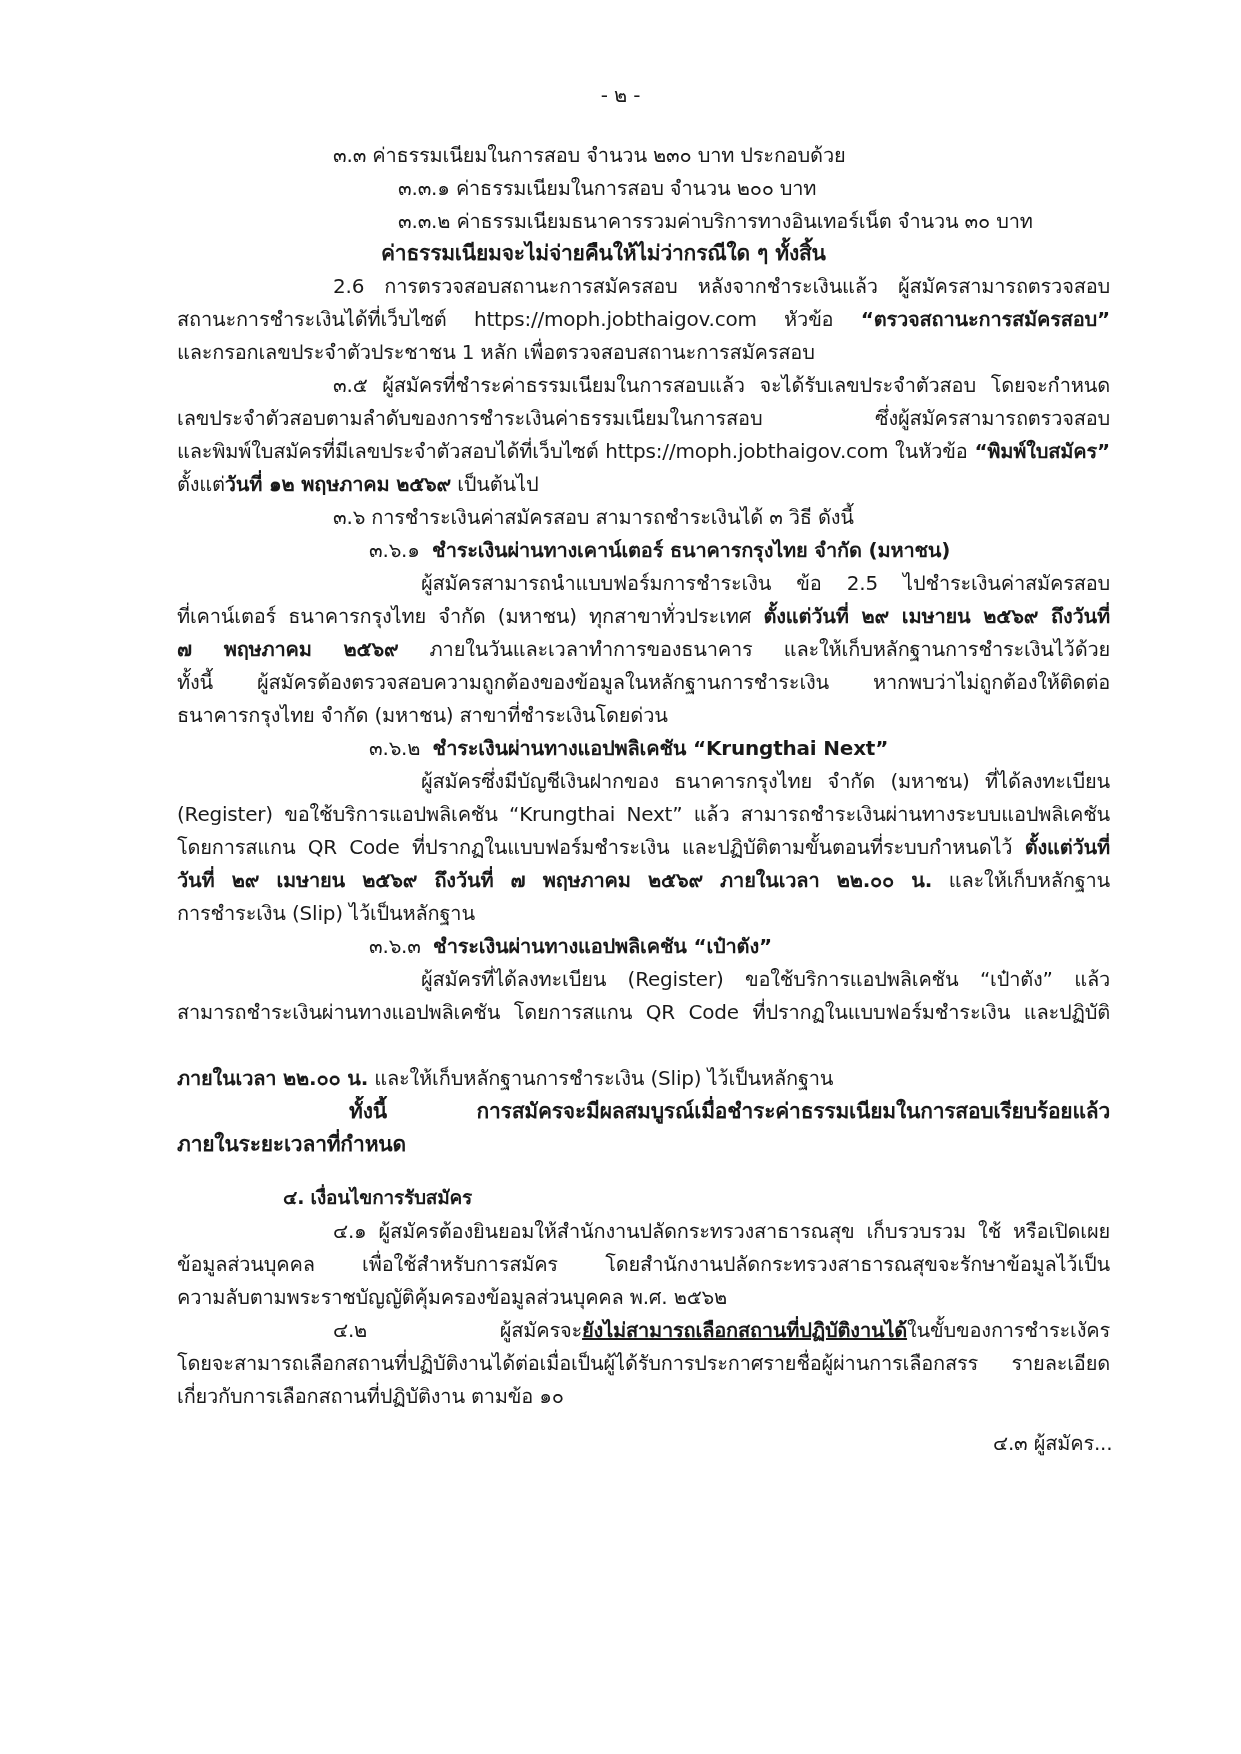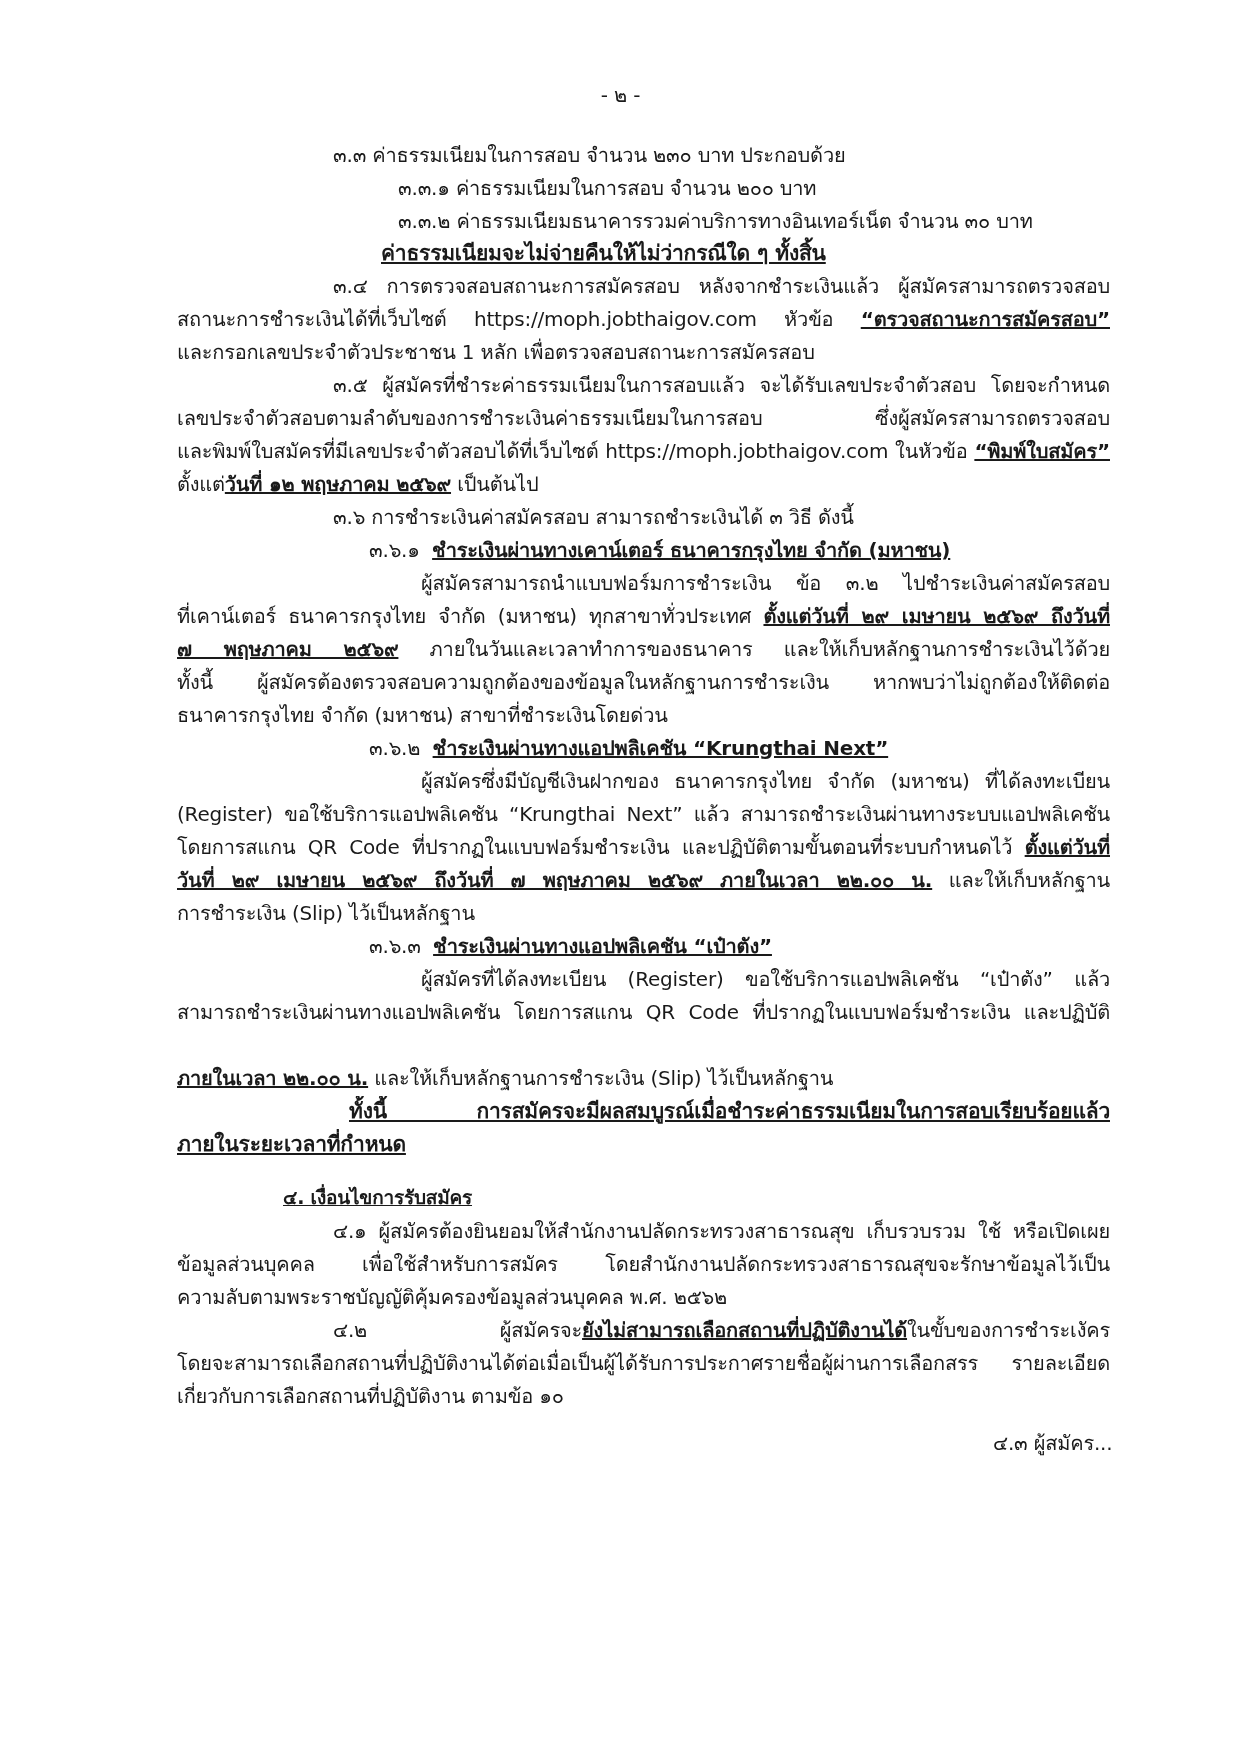--- a/index.html
+++ b/index.html
@@ -1,57 +1,57 @@
 <!DOCTYPE html>
 <html><head>
 <meta charset="utf-8">
 <style>
   html, body { margin: 0; padding: 0; background: #ffffff; }
   body { width: 1241px; height: 1754px; position: relative; overflow: hidden;
          font-family: "DejaVu Sans", "Liberation Sans", sans-serif; color: #1a1a1a; }
   .page { position: absolute; left: 0; top: 0; width: 1241px; height: 1754px; }
   .ln { position: absolute; font-size: 20px; line-height: 30px; white-space: nowrap; letter-spacing: -0.2px; }
   .j { left: 177px; width: 933px; text-align: justify; text-align-last: justify; white-space: normal; height: 30px; overflow: hidden; }
-  .b { font-weight: bold; text-decoration: underline; }
+  .b { font-weight: bold; }
   .u { text-decoration: underline; }
   .pnum { left: 0; width: 1241px; text-align: center; top: 80px; }
 </style>
 </head>
 <body>
 
 <div class="page">
 
   <div class="ln pnum">- ๒ -</div>
 
   <div class="ln" style="left:333px;top:140px">๓.๓ ค่าธรรมเนียมในการสอบ จำนวน ๒๓๐ บาท ประกอบด้วย</div>
   <div class="ln" style="left:398px;top:173px">๓.๓.๑ ค่าธรรมเนียมในการสอบ จำนวน ๒๐๐ บาท</div>
   <div class="ln" style="left:398px;top:206px">๓.๓.๒ ค่าธรรมเนียมธนาคารรวมค่าบริการทางอินเทอร์เน็ต จำนวน ๓๐ บาท</div>
   <div class="ln b" style="left:381px;top:238px;font-size:21px">ค่าธรรมเนียมจะไม่จ่ายคืนให้ไม่ว่ากรณีใด ๆ ทั้งสิ้น</div>
 
-  <div class="ln j" style="top:271px;left:333px;width:777px">๓.๔ การตรวจสอบสถานะการสมัครสอบ หลังจากชำระเงินแล้ว ผู้สมัครสามารถตรวจสอบ</div>
+  <div class="ln j" style="top:271px;left:333px;width:777px">2.6 การตรวจสอบสถานะการสมัครสอบ หลังจากชำระเงินแล้ว ผู้สมัครสามารถตรวจสอบ</div>
   <div class="ln j" style="top:304px">
     <span>สถานะการชำระเงินได้ที่เว็บไซต์ https://moph.jobthaigov.com หัวข้อ </span><span class="b">“ตรวจสถานะการสมัครสอบ”</span>
   </div>
   <div class="ln" style="left:177px;top:337px">และกรอกเลขประจำตัวประชาชน 1 หลัก เพื่อตรวจสอบสถานะการสมัครสอบ</div>
 
   <div class="ln j" style="top:370px;left:333px;width:777px">๓.๕ ผู้สมัครที่ชำระค่าธรรมเนียมในการสอบแล้ว จะได้รับเลขประจำตัวสอบ โดยจะกำหนด</div>
   <div class="ln j" style="top:403px">เลขประจำตัวสอบตามลำดับของการชำระเงินค่าธรรมเนียมในการสอบ ซึ่งผู้สมัครสามารถตรวจสอบ</div>
   <div class="ln j" style="top:436px">
     <span>และพิมพ์ใบสมัครที่มีเลขประจำตัวสอบได้ที่เว็บไซต์ https://moph.jobthaigov.com ในหัวข้อ </span><span class="b">“พิมพ์ใบสมัคร”</span>
   </div>
   <div class="ln" style="left:177px;top:469px">
     <span>ตั้งแต่</span><span class="b">วันที่ ๑๒ พฤษภาคม ๒๕๖๙</span><span> เป็นต้นไป</span>
   </div>
 
   <div class="ln" style="left:333px;top:502px">๓.๖ การชำระเงินค่าสมัครสอบ สามารถชำระเงินได้ ๓ วิธี ดังนี้</div>
 
   <div class="ln" style="left:369px;top:535px">
     <span>๓.๖.๑</span>&nbsp;&nbsp;<span class="b">ชำระเงินผ่านทางเคาน์เตอร์ ธนาคารกรุงไทย จำกัด (มหาชน)</span>
   </div>
-  <div class="ln j" style="top:568px;left:421px;width:689px">ผู้สมัครสามารถนำแบบฟอร์มการชำระเงิน ข้อ ๓.๒ ไปชำระเงินค่าสมัครสอบ</div>
+  <div class="ln j" style="top:568px;left:421px;width:689px">ผู้สมัครสามารถนำแบบฟอร์มการชำระเงิน ข้อ 2.5 ไปชำระเงินค่าสมัครสอบ</div>
   <div class="ln j" style="top:601px">
     <span>ที่เคาน์เตอร์ ธนาคารกรุงไทย จำกัด (มหาชน) ทุกสาขาทั่วประเทศ </span><span class="b">ตั้งแต่วันที่ ๒๙ เมษายน ๒๕๖๙ ถึงวันที่</span>
   </div>
   <div class="ln j" style="top:634px">
     <span class="b">๗ พฤษภาคม ๒๕๖๙</span><span> ภายในวันและเวลาทำการของธนาคาร และให้เก็บหลักฐานการชำระเงินไว้ด้วย</span>
   </div>
   <div class="ln" style="left:177px;top:700px">ธนาคารกรุงไทย จำกัด (มหาชน) สาขาที่ชำระเงินโดยด่วน</div>
   <div class="ln j" style="top:667px">ทั้งนี้ ผู้สมัครต้องตรวจสอบความถูกต้องของข้อมูลในหลักฐานการชำระเงิน หากพบว่าไม่ถูกต้องให้ติดต่อ</div>
 
   <div class="ln" style="left:369px;top:733px">

